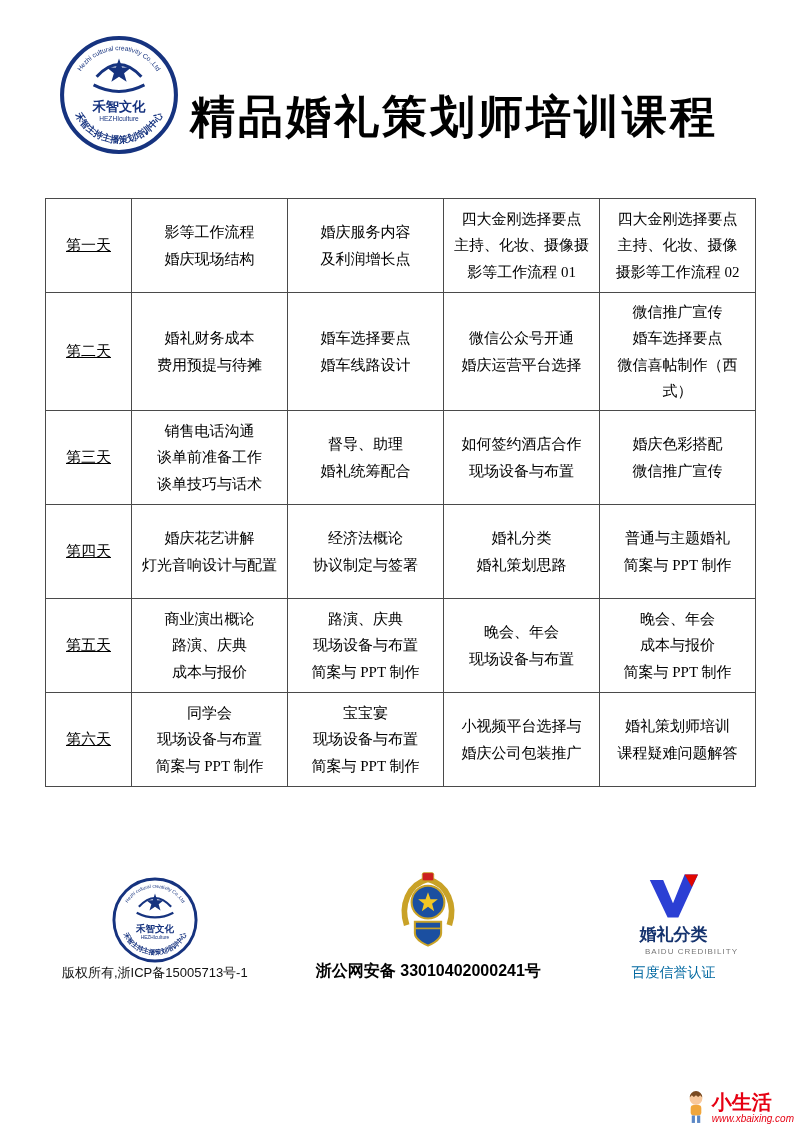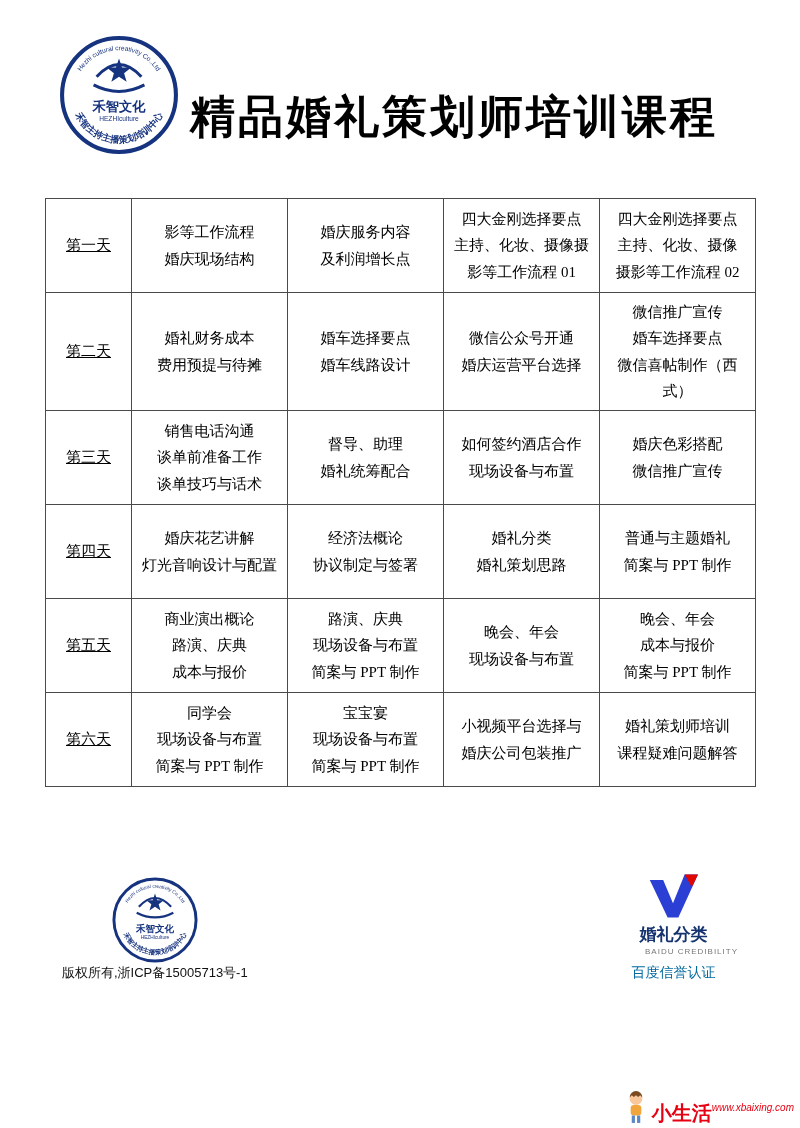--- a/index.html
+++ b/index.html
@@ -53,21 +53,21 @@
   .baidu-cn { margin-top: 2px; font-size: 17px; font-weight: bold; color: #15336e; }
   .baidu-en { font-size: 8px; letter-spacing: 1px; color: #777; margin-top: 1px; padding-left: 36px; }
   .baidu-cert { margin-top: 8px; font-size: 14px; color: #0369a1; }
 
   
   .watermark {
     position: absolute; right: 6px; bottom: 4px;
     display: flex; align-items: flex-end;
   }
   .mascot-svg { width: 26px; height: 34px; margin-right: 3px; }
-  .wm-texts { display: flex; flex-direction: row; align-items: flex-start; line-height: 1.1; }
+  .wm-texts { display: flex; flex-direction: column; align-items: flex-start; line-height: 1.1; }
   .site-name { font-size: 20px; font-weight: bold; color: #e60012; }
   .site-url { font-size: 10px; color: #e60012; font-style: italic; }
 </style>
 </head>
 <body>
 
 <div class="page">
 
   <div class="header">
     <svg class="logo-svg" viewBox="0 0 120 120" aria-hidden="true">
@@ -195,20 +195,31 @@
           <path d="M38,42 Q60,18 82,42" stroke="#16337f" stroke-width="3" fill="none"></path>
           <polygon points="60,24 63,33 72,33 65,38.5 67.5,47 60,42 52.5,47 55,38.5 48,33 57,33" fill="#16337f"></polygon>
           <path d="M35,50 Q60,63 85,50" stroke="#16337f" stroke-width="3" fill="none"></path>
         </g>
         <text x="60" y="76" text-anchor="middle" font-size="13" font-weight="bold" fill="#16337f">禾智文化</text>
         <text x="60" y="86" text-anchor="middle" font-size="6.5" fill="#16337f">HEZHIculture</text>
       </svg>
       <div class="icp-text">版权所有,浙ICP备15005713号-1</div>
     </div>
 
+    <div class="footer-col">
+      <svg class="police-badge-svg" viewBox="0 0 80 100" aria-hidden="true">
+        <path d="M14,66 C6,42 16,16 40,10 C64,16 74,42 66,66" fill="none" stroke="#c9a227" stroke-width="7"></path>
+        <rect x="33" y="2" width="14" height="10" rx="2" fill="#cc1f1f" stroke="#c9a227" stroke-width="1"></rect>
+        <circle cx="40" cy="38" r="20" fill="#1b4fa0" stroke="#c9a227" stroke-width="2.5"></circle>
+        <polygon points="40,26 43,34.5 52,34.5 45,40 47.5,49 40,43.5 32.5,49 35,40 28,34.5 37,34.5" fill="#f3c623"></polygon>
+        <path d="M24,62 h32 v14 c0,9 -16,15 -16,15 c0,0 -16,-6 -16,-15 z" fill="#1b4fa0" stroke="#c9a227" stroke-width="2.5"></path>
+        <path d="M24,70 h32" stroke="#c9a227" stroke-width="2"></path>
+      </svg>
+      <div class="police-text">浙公网安备 33010402000241号</div>
+    </div>
 
     <div class="footer-col">
       <svg class="baidu-logo-svg" viewBox="0 0 60 56" aria-hidden="true">
         <polygon points="4,10 19,10 30,36 43,4 58,4 36,52 24,52" fill="#2b3fd4"></polygon>
         <polygon points="43,4 58,4 51,18" fill="#e10600"></polygon>
       </svg>
       <div class="baidu-cn">婚礼分类</div>
       <div class="baidu-en">BAIDU CREDIBILITY</div>
       <div class="baidu-cert">百度信誉认证</div>
     </div>

